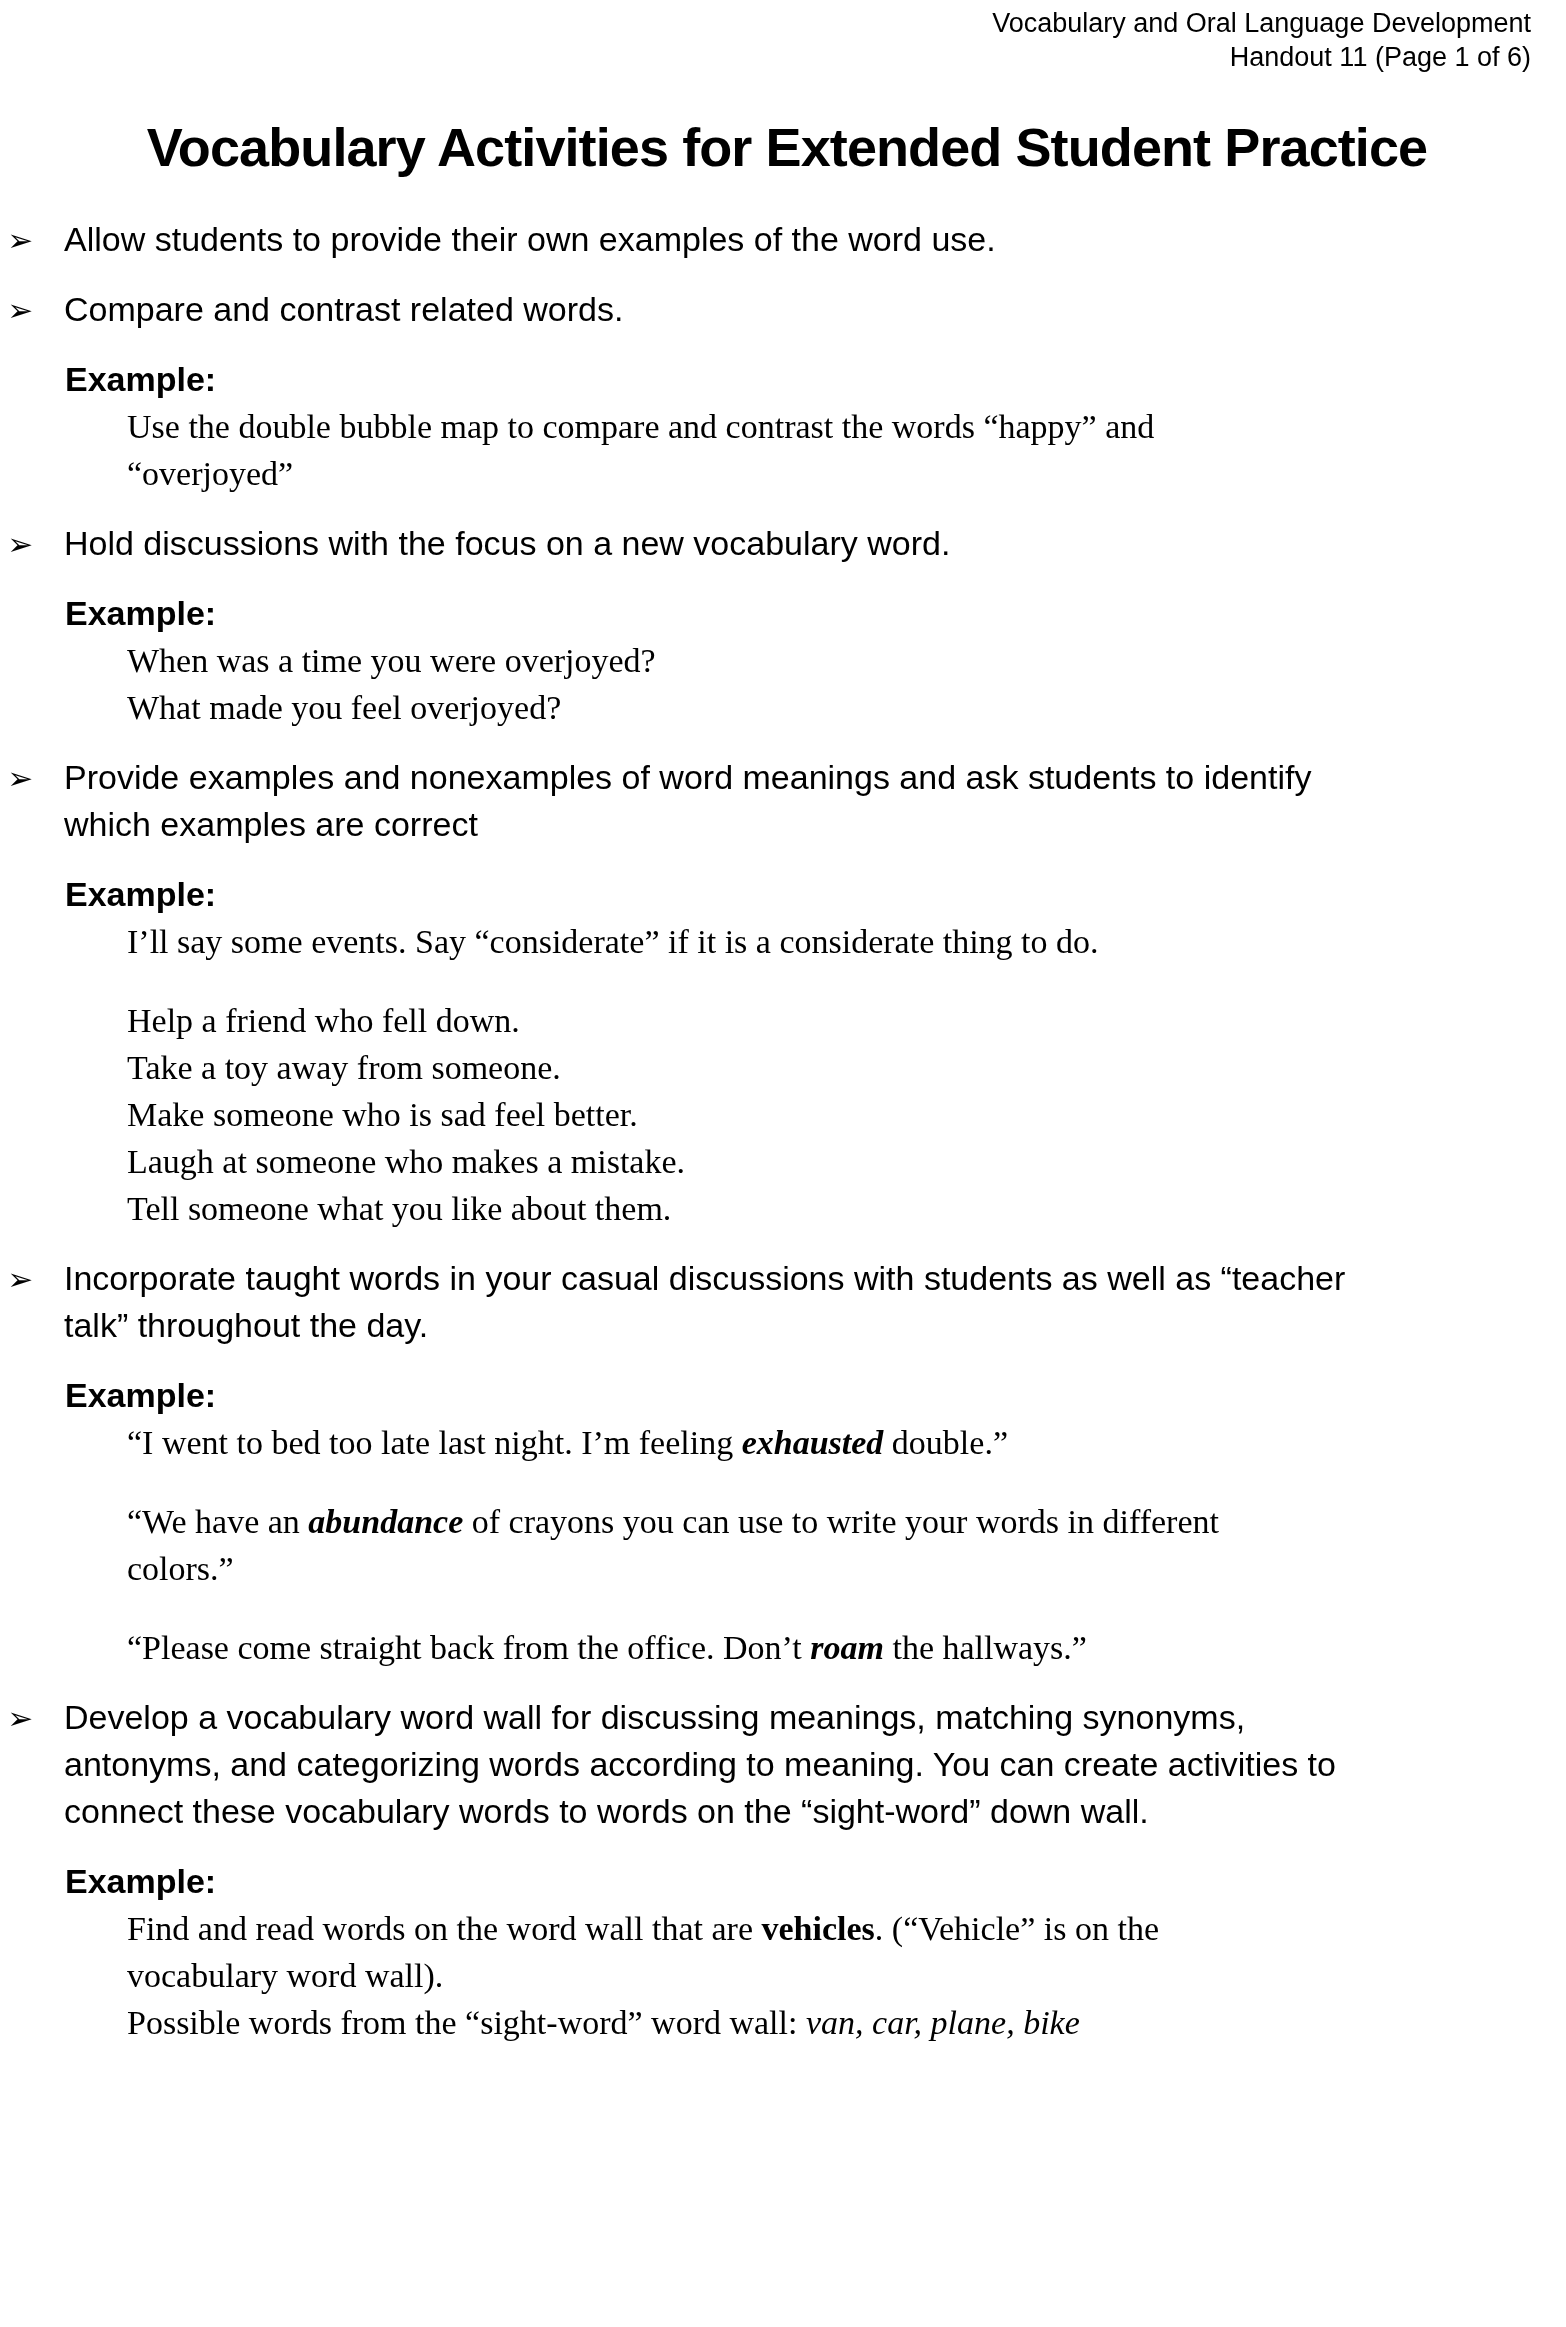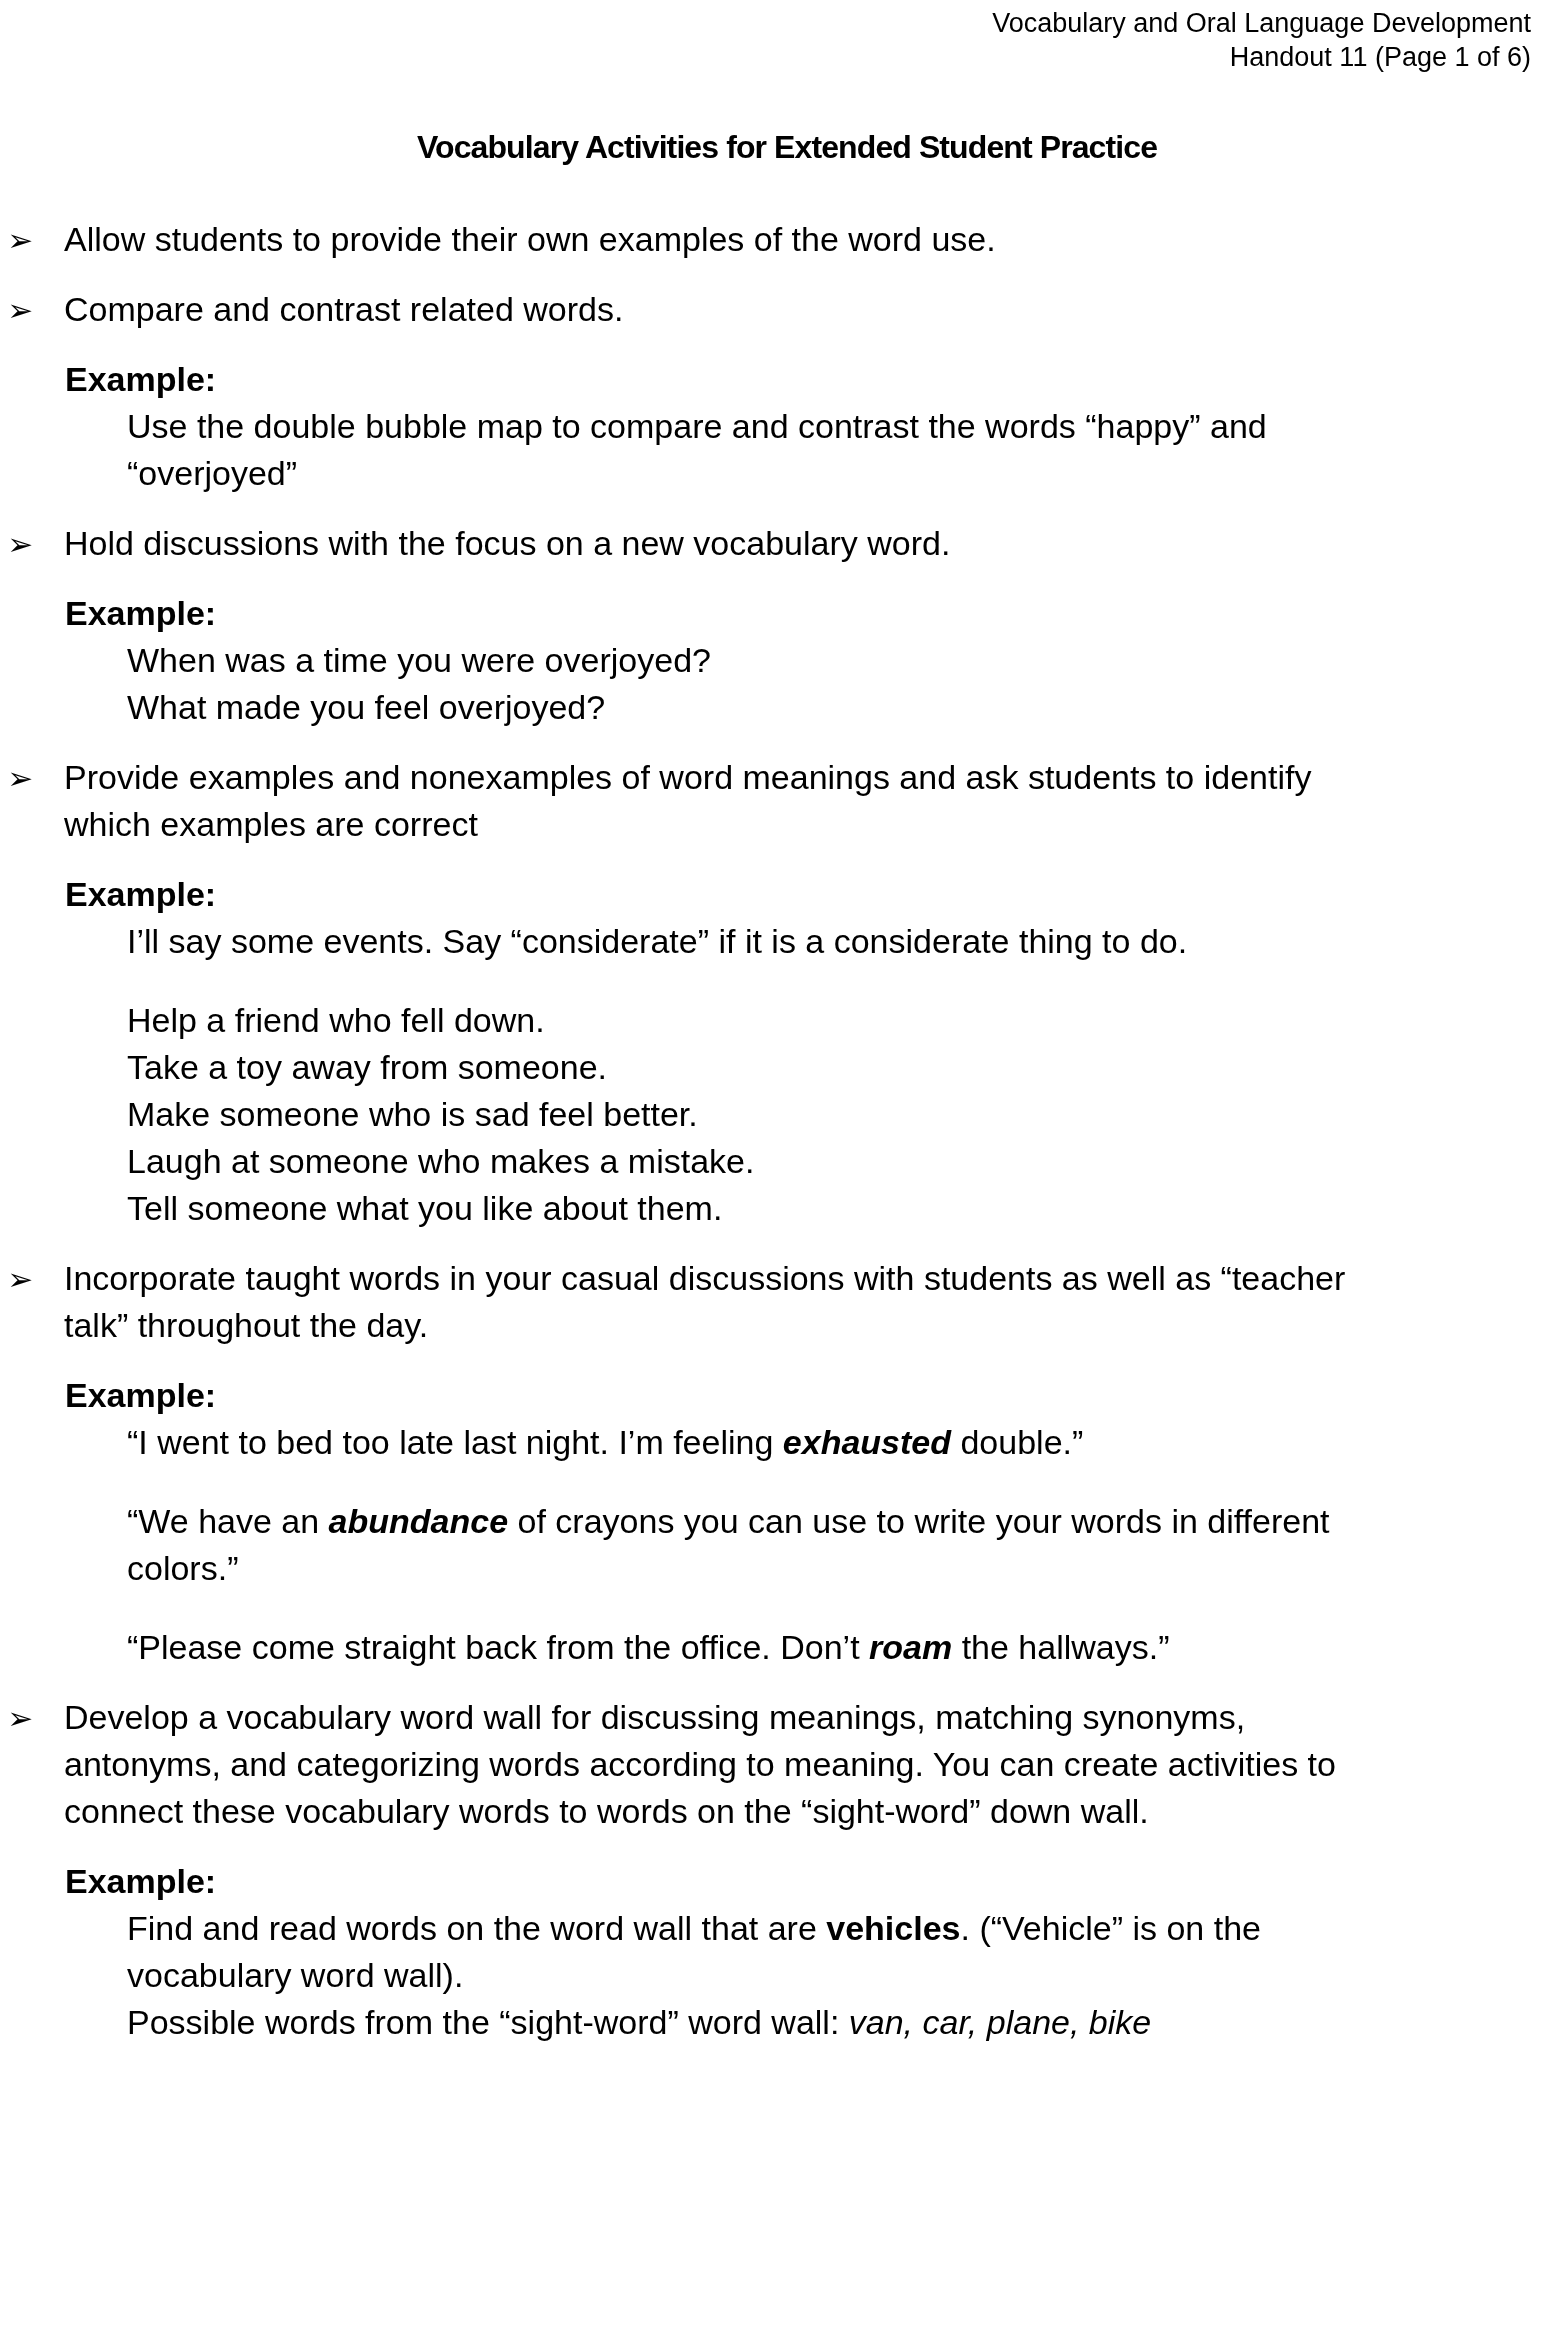--- a/index.html
+++ b/index.html
@@ -19,21 +19,21 @@
   .header {
     padding-top: 5.5px;
     padding-right: 35px;
     text-align: right;
     font-size: 27px;
     line-height: 34px;
   }
   .title {
     margin-top: 45px;
     text-align: center;
-    font-size: 32px;
+    font-size: 54px;
     line-height: 56px;
     font-weight: bold;
     letter-spacing: -0.9px;
     margin-left: 8px;
   }
   .content {
     margin-top: 41px;
     font-size: 34px;
     line-height: 47px;
   }
@@ -51,20 +51,21 @@
     font-size: 31px;
     font-family: "DejaVu Sans", sans-serif;
   }
   .example { margin-top: 23px; }
   .example .label {
     margin-left: 65px;
     font-weight: bold;
   }
   .example .line {
     margin-left: 127px;
+    font-family: Liberation Serif, serif;
   }
   .line.gap { margin-top: 32px; }
   .b  { font-weight: bold; }
   .i  { font-style: italic; }
   .bi { font-weight: bold; font-style: italic; }
 </style>
 </head>
 <body>
 
 <div class="page">

